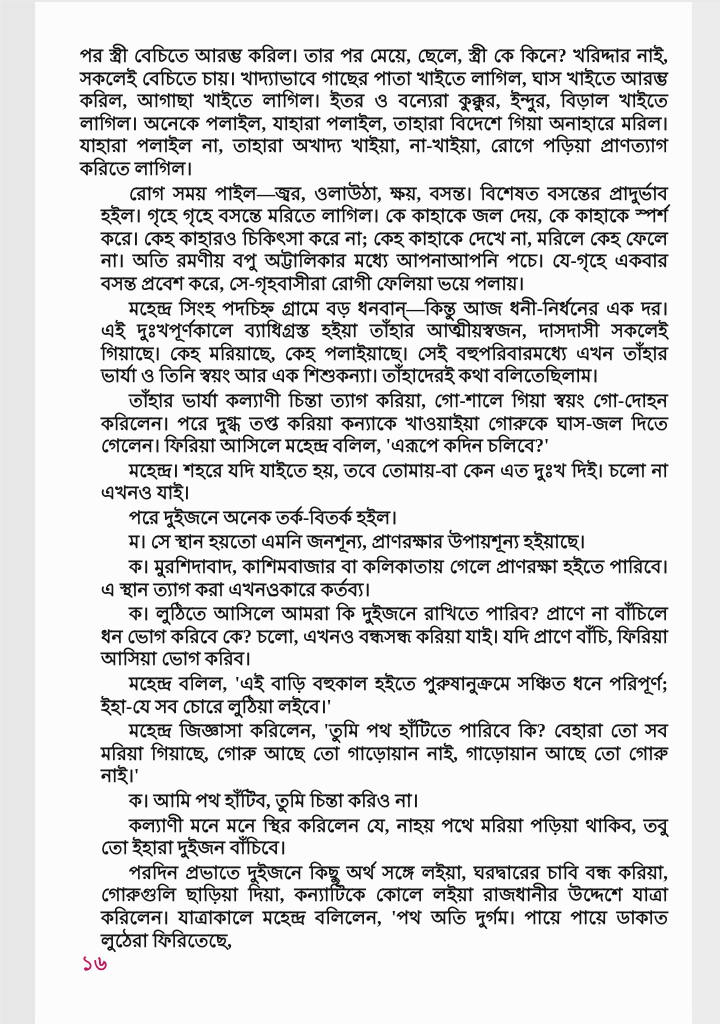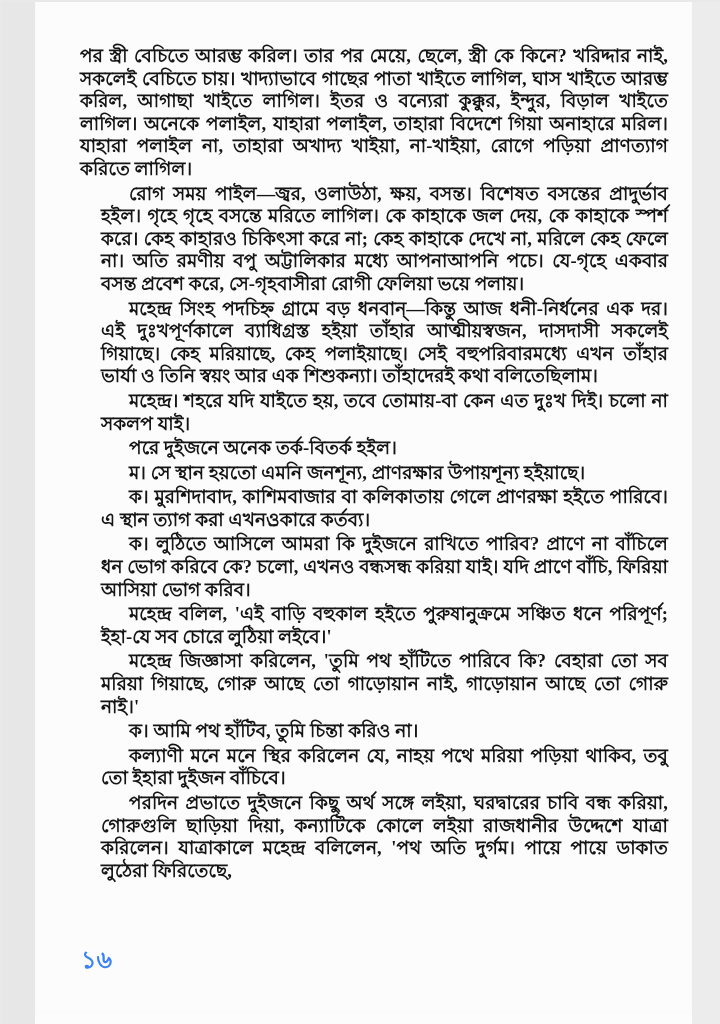--- a/index.html
+++ b/index.html
@@ -30,35 +30,36 @@
     line-height: 22.6px;
     font-weight: 600;
     text-align: justify;
     letter-spacing: 0.1px;
   }
   .text-block p { text-align: justify; }
   .text-block p.indent { text-indent: 28px; margin-left: 21px; }
   .page-number {
     position: absolute;
     left: 45px; bottom: 30px;
-    font-size: 24px;
+    font-size: 20px;
     font-weight: 600;
-    color: #3b82f6;
+    color: #be185d;
   }
 </style>
 </head>
 <body>
 
 <div class="scan-canvas">
   <div class="paper">
     <div class="text-block" id="paragraphs">
         <p class="">পর স্ত্রী বেচিতে আরম্ভ করিল। তার পর মেয়ে, ছেলে, স্ত্রী কে কিনে? খরিদ্দার নাই, সকলেই বেচিতে চায়। খাদ্যাভাবে গাছের পাতা খাইতে লাগিল, ঘাস খাইতে আরম্ভ করিল, আগাছা খাইতে লাগিল। ইতর ও বন্যেরা কুক্কুর, ইন্দুর, বিড়াল খাইতে লাগিল। অনেকে পলাইল, যাহারা পলাইল, তাহারা বিদেশে গিয়া অনাহারে মরিল। যাহারা পলাইল না, তাহারা অখাদ্য খাইয়া, না-খাইয়া, রোগে পড়িয়া প্রাণত্যাগ করিতে লাগিল।</p>
         <p class="indent">রোগ সময় পাইল—জ্বর, ওলাউঠা, ক্ষয়, বসন্ত। বিশেষত বসন্তের প্রাদুর্ভাব হইল। গৃহে গৃহে বসন্তে মরিতে লাগিল। কে কাহাকে জল দেয়, কে কাহাকে স্পর্শ করে। কেহ কাহারও চিকিৎসা করে না; কেহ কাহাকে দেখে না, মরিলে কেহ ফেলে না। অতি রমণীয় বপু অট্টালিকার মধ্যে আপনাআপনি পচে। যে-গৃহে একবার বসন্ত প্রবেশ করে, সে-গৃহবাসীরা রোগী ফেলিয়া ভয়ে পলায়।</p>
         <p class="indent">মহেন্দ্র সিংহ পদচিহ্ন গ্রামে বড় ধনবান্—কিন্তু আজ ধনী-নির্ধনের এক দর। এই দুঃখপূর্ণকালে ব্যাধিগ্রস্ত হইয়া তাঁহার আত্মীয়স্বজন, দাসদাসী সকলেই গিয়াছে। কেহ মরিয়াছে, কেহ পলাইয়াছে। সেই বহুপরিবারমধ্যে এখন তাঁহার ভার্যা ও তিনি স্বয়ং আর এক শিশুকন্যা। তাঁহাদেরই কথা বলিতেছিলাম।</p>
-        <p class="indent">মহেন্দ্র। শহরে যদি যাইতে হয়, তবে তোমায়-বা কেন এত দুঃখ দিই। চলো না সকলপ যাই।</p>
+        <p class="indent">তাঁহার ভার্যা কল্যাণী চিন্তা ত্যাগ করিয়া, গো-শালে গিয়া স্বয়ং গো-দোহন করিলেন। পরে দুগ্ধ তপ্ত করিয়া কন্যাকে খাওয়াইয়া গোরুকে ঘাস-জল দিতে গেলেন। ফিরিয়া আসিলে মহেন্দ্র বলিল, 'এরূপে কদিন চলিবে?'</p>
+        <p class="indent">মহেন্দ্র। শহরে যদি যাইতে হয়, তবে তোমায়-বা কেন এত দুঃখ দিই। চলো না এখনও যাই।</p>
         <p class="indent">পরে দুইজনে অনেক তর্ক-বিতর্ক হইল।</p>
         <p class="indent">ম। সে স্থান হয়তো এমনি জনশূন্য, প্রাণরক্ষার উপায়শূন্য হইয়াছে।</p>
         <p class="indent">ক। মুরশিদাবাদ, কাশিমবাজার বা কলিকাতায় গেলে প্রাণরক্ষা হইতে পারিবে। এ স্থান ত্যাগ করা এখনও্রকারে কর্তব্য।</p>
         <p class="indent">ক। লুঠিতে আসিলে আমরা কি দুইজনে রাখিতে পারিব? প্রাণে না বাঁচিলে ধন ভোগ করিবে কে? চলো, এখনও বন্ধসন্ধ করিয়া যাই। যদি প্রাণে বাঁচি, ফিরিয়া আসিয়া ভোগ করিব।</p>
         <p class="indent">মহেন্দ্র বলিল, 'এই বাড়ি বহুকাল হইতে পুরুষানুক্রমে সঞ্চিত ধনে পরিপূর্ণ; ইহা-যে সব চোরে লুঠিয়া লইবে।'</p>
         <p class="indent">মহেন্দ্র জিজ্ঞাসা করিলেন, 'তুমি পথ হাঁটিতে পারিবে কি? বেহারা তো সব মরিয়া গিয়াছে, গোরু আছে তো গাড়োয়ান নাই, গাড়োয়ান আছে তো গোরু নাই।'</p>
         <p class="indent">ক। আমি পথ হাঁটিব, তুমি চিন্তা করিও না।</p>
         <p class="indent">কল্যাণী মনে মনে স্থির করিলেন যে, নাহয় পথে মরিয়া পড়িয়া থাকিব, তবু তো ইহারা দুইজন বাঁচিবে।</p>
         <p class="indent">পরদিন প্রভাতে দুইজনে কিছু অর্থ সঙ্গে লইয়া, ঘরদ্বারের চাবি বন্ধ করিয়া, গোরুগুলি ছাড়িয়া দিয়া, কন্যাটিকে কোলে লইয়া রাজধানীর উদ্দেশে যাত্রা করিলেন। যাত্রাকালে মহেন্দ্র বলিলেন, 'পথ অতি দুর্গম। পায়ে পায়ে ডাকাত লুঠেরা ফিরিতেছে,</p>
       </div>

